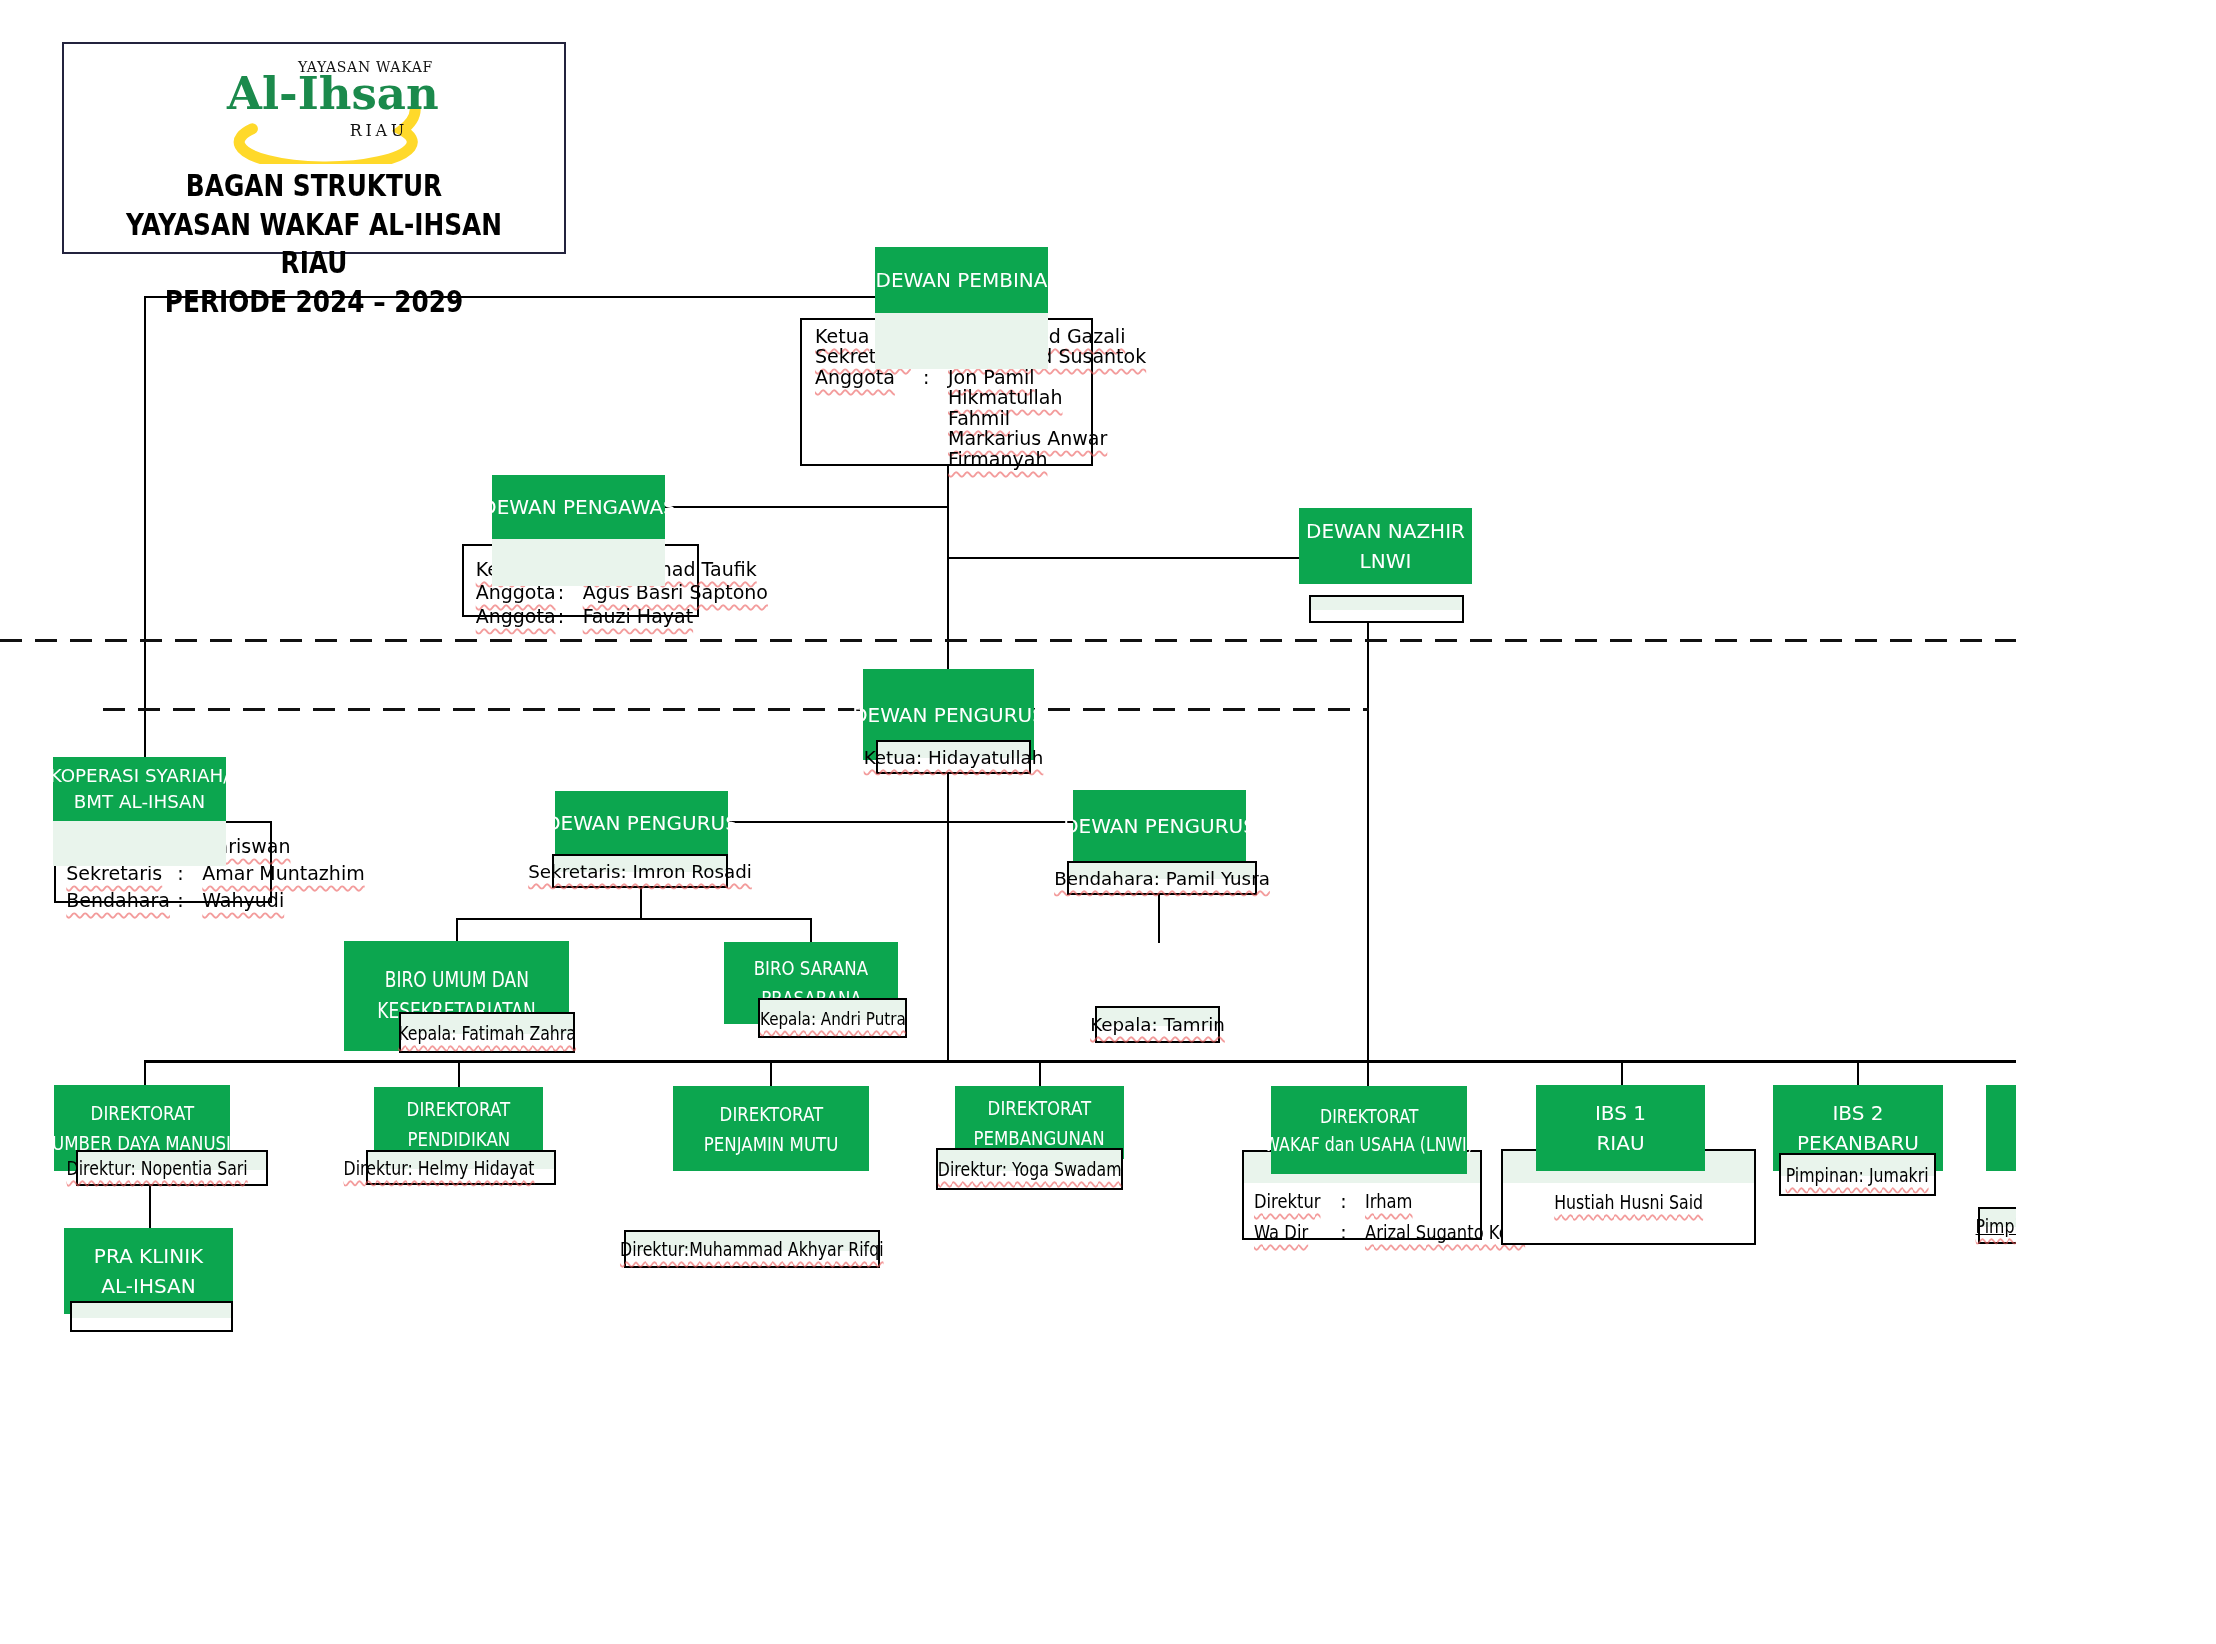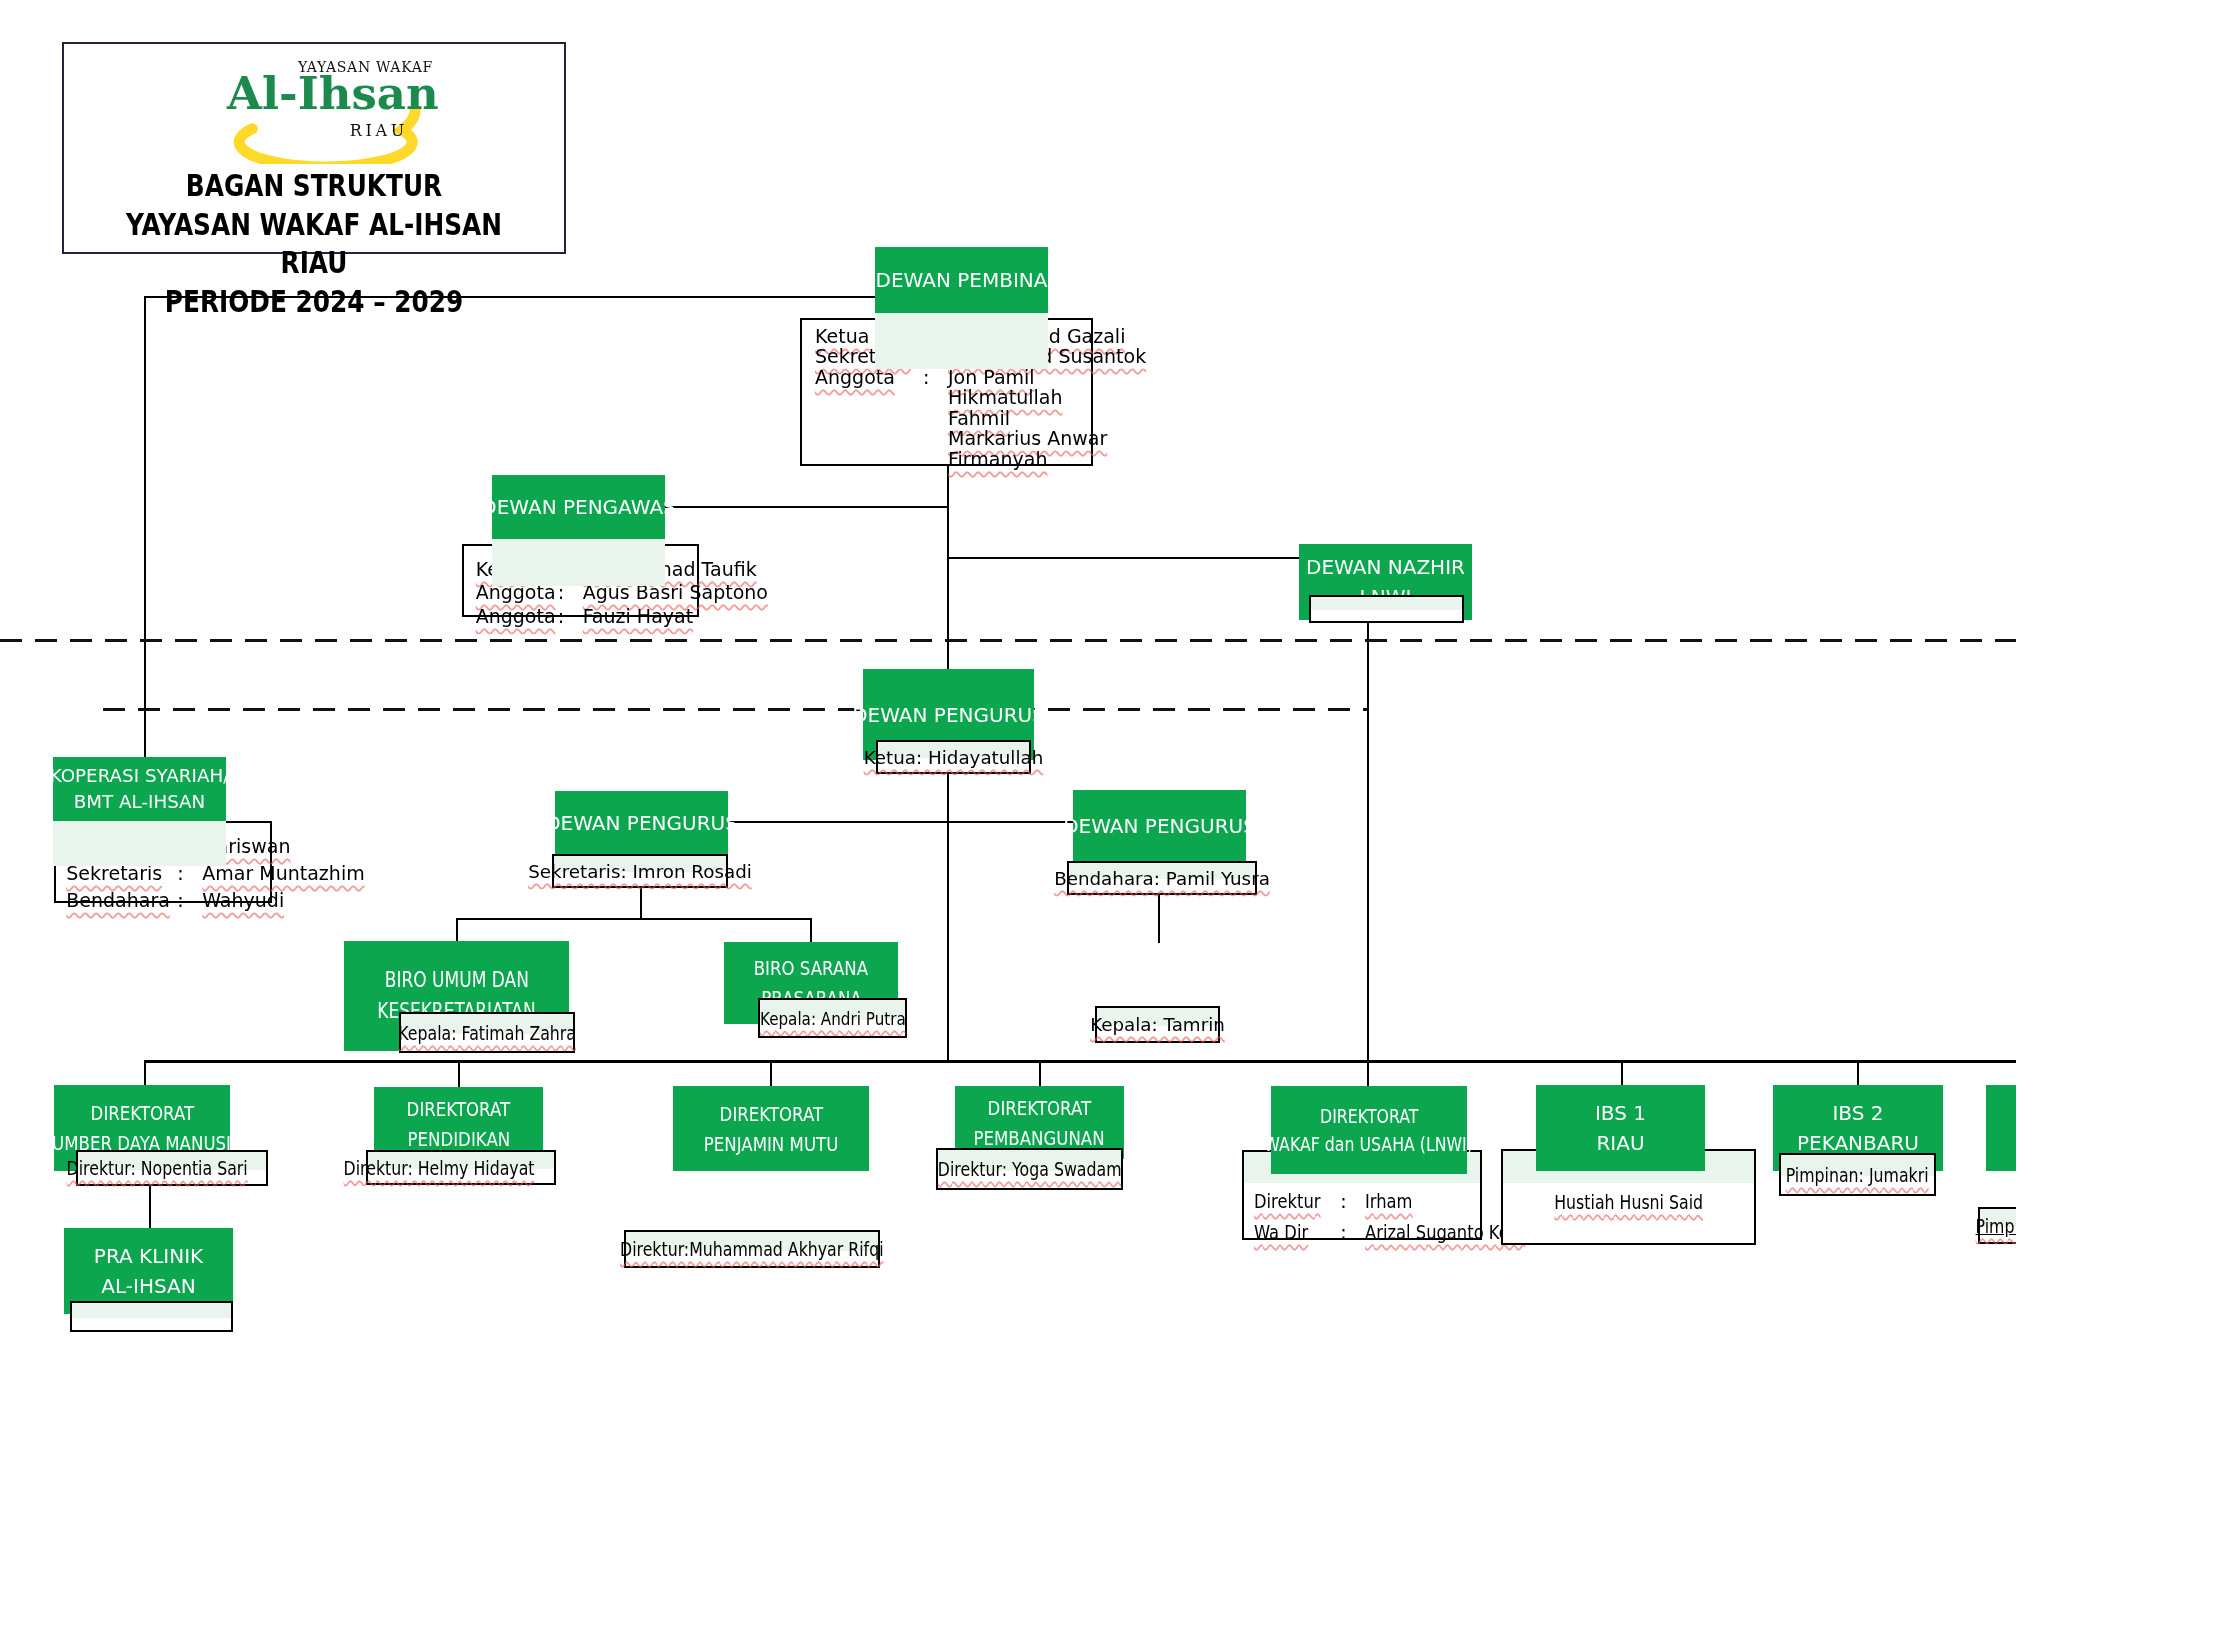--- a/index.html
+++ b/index.html
@@ -59,21 +59,21 @@
   #gb-pembina{left:875px;top:247px;width:173px;height:66px;}
   #tint-pembina{left:875px;top:313px;width:173px;height:56px;}
   #wb-pembina{left:800px;top:318px;width:293px;height:148px;padding:5.9px 0 0 13px;line-height:20.5px;font-size:19px;}
   #wb-pembina .lb{width:108px;}
 
   #gb-pengawas{left:492px;top:475px;width:173px;height:64px;}
   #tint-pengawas{left:492px;top:539px;width:173px;height:47px;}
   #wb-pengawas{left:462px;top:544px;width:237px;height:73px;padding:11.7px 0 0 11.7px;line-height:23.4px;font-size:19px;}
   #wb-pengawas .lb{width:82px;}
 
-  #gb-nazhir{left:1299px;top:544px;width:173px;height:76px;}
+  #gb-nazhir{left:1299px;top:508px;width:173px;height:76px;}
   #lb-nazhir{left:1309px;top:595px;width:155px;height:28px;}
 
   #gb-pengurus{left:863px;top:669px;width:171px;height:91px;}
   #lb-pengurus{left:876px;top:740px;width:155px;height:34px;font-size:18.3px;}
 
   #gb-koperasi{left:53px;top:757px;width:173px;height:64px;}
   #tint-koperasi{left:53px;top:821px;width:173px;height:45px;}
   #wb-koperasi{left:54px;top:821px;width:218px;height:82px;padding:10.3px 0 0 10.3px;line-height:27px;font-size:19px;}
   #wb-koperasi .lb{width:111px;}
 

